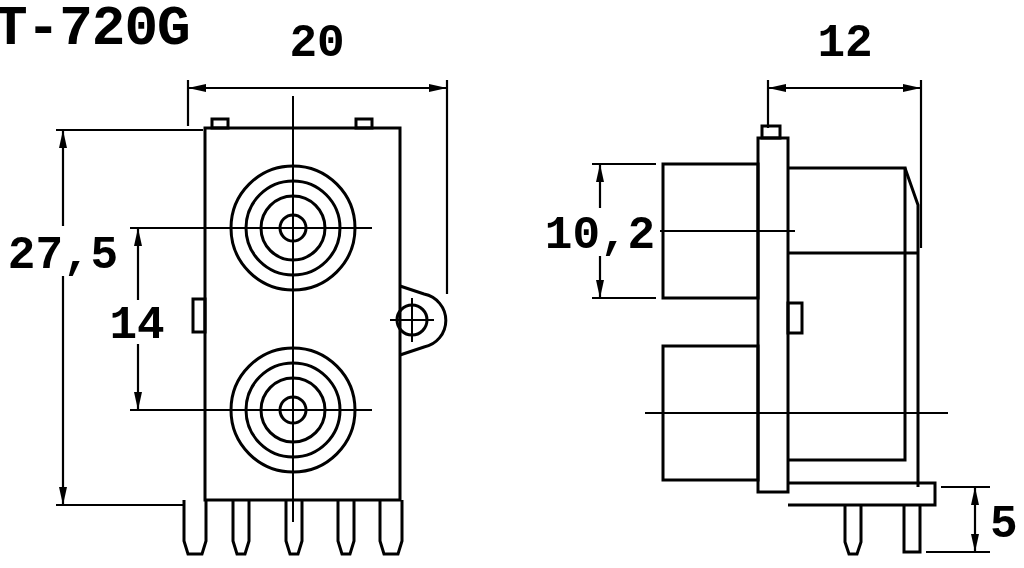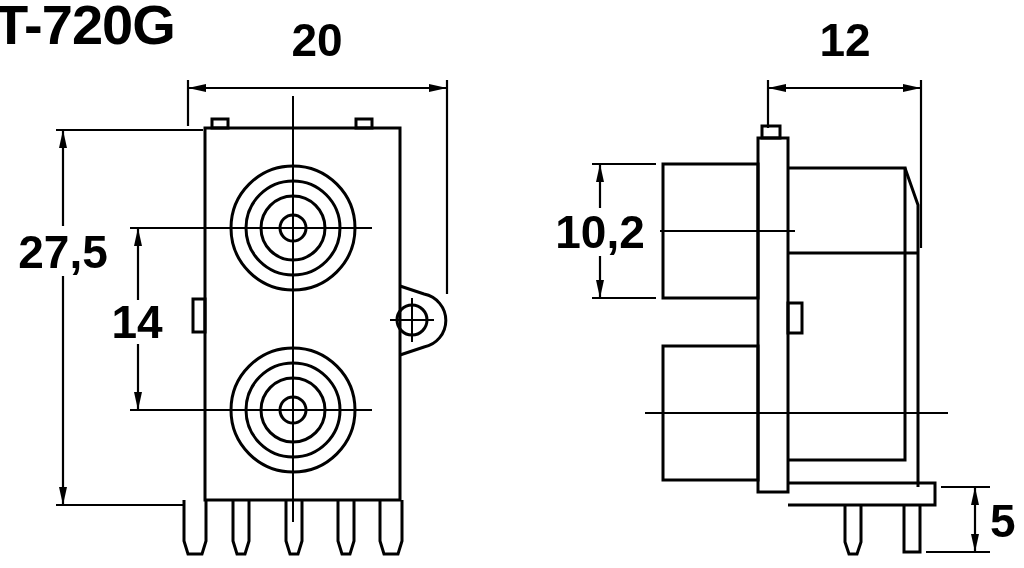--- a/index.html
+++ b/index.html
@@ -1,20 +1,20 @@
 <!DOCTYPE html>
 <html><head>
 <meta charset="utf-8">
 <style>
   html,body{margin:0;padding:0;background:#ffffff;}
   .page{
     position:relative;
     width:1024px;height:568px;
     background:#22c55e;
-    font-family:Liberation Sans, sans-serif;
+    font-family:Liberation Mono, monospace;
     overflow:hidden;
   }
   svg text{fill:#000;}
   .title-text{
     font-size:56px;font-weight:800;letter-spacing:-1px;
   }
   .dim-text{
     font-size:46px;font-weight:600;
   }
   .outline{stroke:#000;stroke-width:3;fill:none;}

